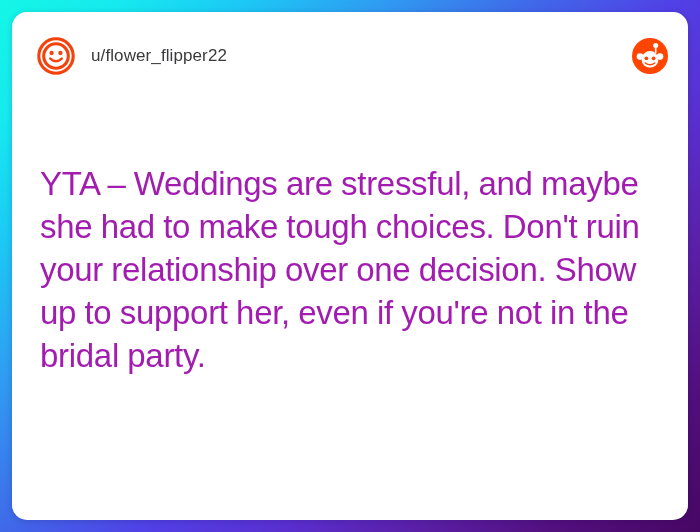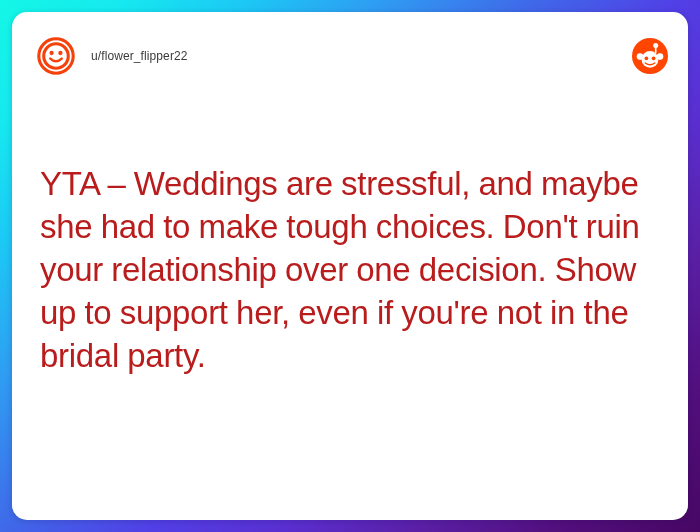--- a/index.html
+++ b/index.html
@@ -62,21 +62,21 @@
 
   .avatar {
     width: 40px;
     height: 40px;
     flex: 0 0 40px;
     display: block;
   }
 
   .username {
     margin-left: 15px;
-    font-size: 12px;
+    font-size: 17px;
     color: #3a3a3c;
     letter-spacing: 0.1px;
     white-space: nowrap;
     font-family: "Liberation Sans", sans-serif;
   }
 
   .brand-logo {
     margin-left: auto;
     width: 36px;
     height: 36px;
@@ -84,21 +84,21 @@
   }
 
   
   .post-body {
     position: absolute;
     top: 150px;
     left: 28px;
     right: 18px;
     font-size: 33px;
     line-height: 43px;
-    color: #b91c1c;
+    color: #a21caf;
     letter-spacing: -0.3px;
     font-family: "Liberation Sans", sans-serif;
     word-spacing: -0.5px;
   }
 </style>
 </head>
 <body>
 
 <div id="stage">
 

